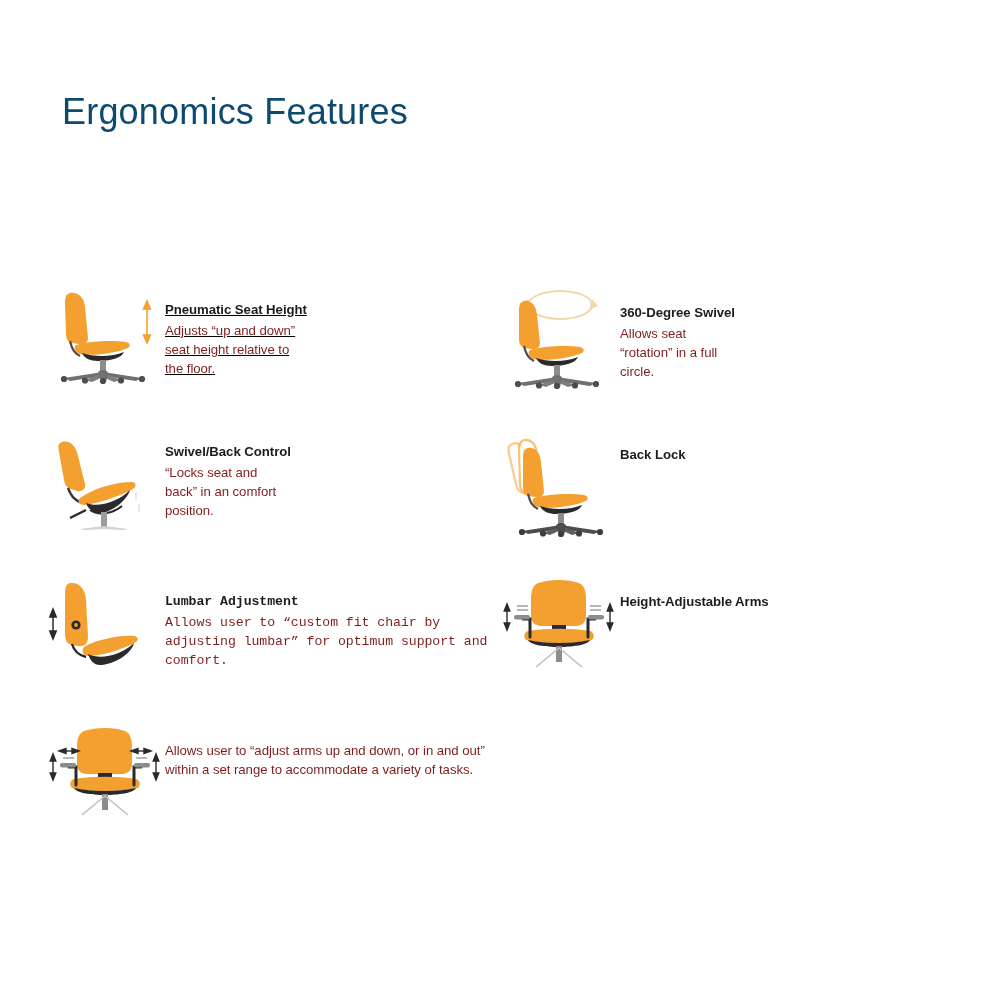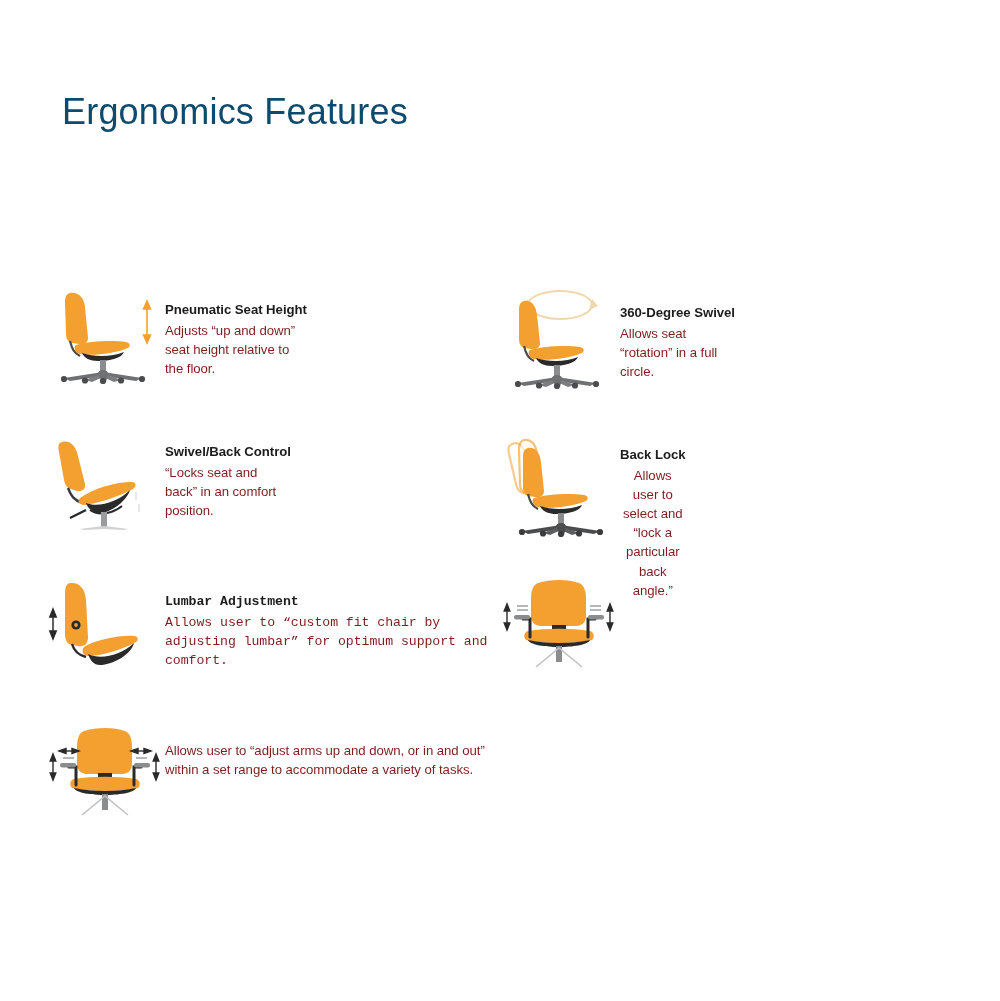--- a/index.html
+++ b/index.html
@@ -128,21 +128,21 @@
           <circle cx="81" cy="97.5" r="3.1" fill="#4a4c4e"></circle>
           <circle cx="102" cy="96" r="3.1" fill="#4a4c4e"></circle>
 
           <g stroke="#f4a030" stroke-width="1.6" fill="#f4a030">
             <line x1="107" y1="24" x2="107" y2="54"></line>
             <polygon points="107,18 103.6,26 110.4,26"></polygon>
             <polygon points="107,60 103.6,52 110.4,52"></polygon>
           </g>
         </svg>
       </div>
-      <div class="feature-text txt-left" style="top:18px;">
+      <div class="feature-text txt-left" style="top:18px;text-decoration:underline;">
         <p class="feature-title">Pneumatic Seat Height</p>
         <p class="feature-desc">Adjusts “up and down” seat height relative to the floor.</p>
       </div>
     </div>
 
     <div class="feature col-right row-1">
       <div class="feature-icon">
         <svg width="120" height="105" viewBox="0 0 120 105">
 
           <g fill="none" stroke="#f1d7ad" stroke-width="2">
@@ -235,21 +235,20 @@
           <path d="M58 97 L62 105 L66 105 L68 97 Z" fill="#4a4c4e"></path>
           <circle cx="24" cy="102" r="3.1" fill="#3a3c3e"></circle>
           <circle cx="45" cy="103.5" r="3.1" fill="#3a3c3e"></circle>
           <circle cx="63" cy="104" r="3.1" fill="#3a3c3e"></circle>
           <circle cx="81" cy="103.5" r="3.1" fill="#3a3c3e"></circle>
           <circle cx="102" cy="102" r="3.1" fill="#3a3c3e"></circle>
         </svg>
       </div>
       <div class="feature-text txt-right" style="top:16px;text-align:center;">
         <p class="feature-title">Back Lock</p>
-        <p class="feature-desc">Allows user to select and “lock a particular back angle.”</p>
       </div>
     </div>
 
     <div class="feature col-left row-3">
       <div class="feature-icon">
         <svg width="125" height="95" viewBox="0 0 125 95">
 
           <path d="M30 8 C39 7 45 13 46 25 L48 62 C48 69 44 72 38 71 L32 70 C27 69 25 65 25 59 L25 20 C25 12 26 9 30 8 Z" fill="#f4a030"></path>
 
           <circle cx="36" cy="50" r="4.6" fill="#2a2a2a"></circle>
@@ -309,20 +308,21 @@
 
           <g stroke="#6e7072" stroke-width="1">
             <line x1="19" y1="35" x2="30" y2="35"></line>
             <line x1="19" y1="31" x2="30" y2="31"></line>
             <line x1="92" y1="35" x2="103" y2="35"></line>
             <line x1="92" y1="31" x2="103" y2="31"></line>
           </g>
         </svg>
       </div>
       <div class="feature-text txt-right" style="top:18px;width:360px;">
+        <p class="feature-title">Height-Adjustable Arms</p>
       </div>
     </div>
 
     <div class="feature col-left row-4">
       <div class="feature-icon">
         <svg width="125" height="95" viewBox="0 0 125 95">
           <path d="M44 8 C56 4 74 4 85 8 C90 10 92 16 92 24 L92 40 C92 47 89 50 83 51 L46 51 C40 50 37 47 37 40 L37 24 C37 16 39 10 44 8 Z" fill="#f4a030"></path>
           <rect x="58" y="50" width="14" height="6" fill="#2a2a2a"></rect>
           <path d="M34 56 C52 53 78 53 96 56 C100 57 101 62 98 65 C80 69 50 69 32 65 C29 62 30 57 34 56 Z" fill="#f4a030"></path>
           <path d="M34 65 C52 69 78 69 96 65 C94 70 78 72 65 72 C52 72 36 70 34 65 Z" fill="#2a2a2a"></path>

